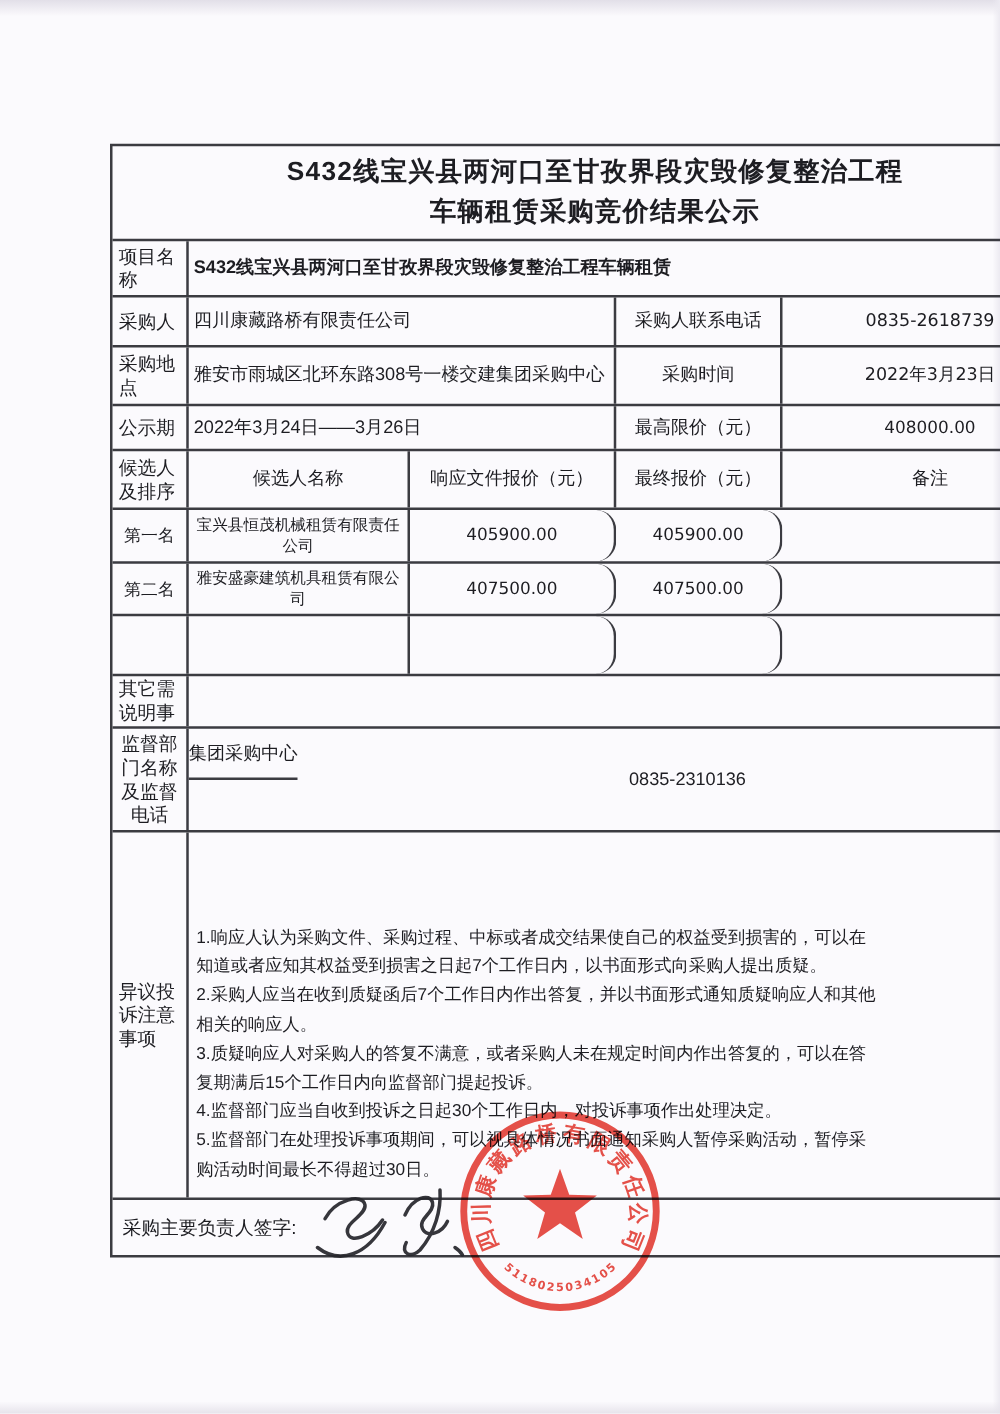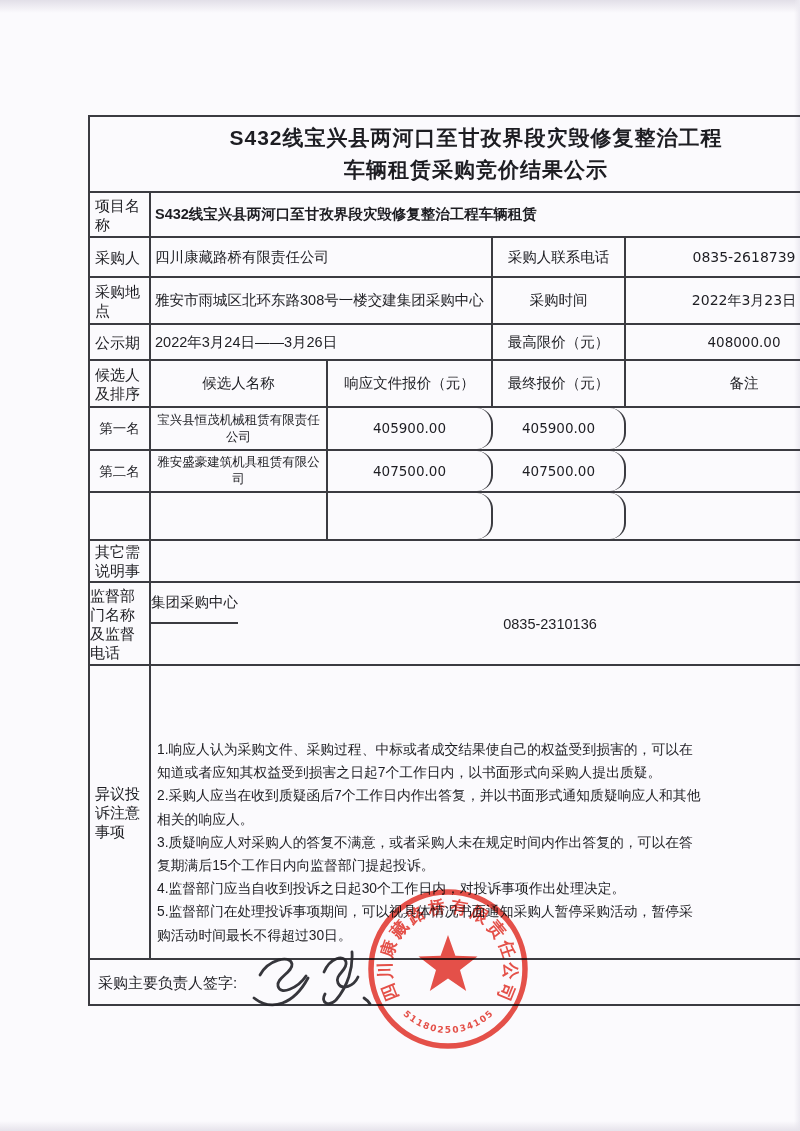--- a/index.html
+++ b/index.html
@@ -41,21 +41,21 @@
   .title-cell{
     justify-content:center;text-align:center;align-items:center;
     font-size:21px;font-weight:bold;line-height:32px;letter-spacing:1px;
     border-right:none;width:100%;
   }
   .val{font-size:14.5px;}
   .num{font-size:13.5px;justify-content:center;text-align:center;font-family:"DejaVu Sans","Liberation Sans",sans-serif;border-radius:16px;}
   .hdr{font-size:14.5px;justify-content:center;text-align:center;}
   .rank{font-size:13.5px;justify-content:center;text-align:center;}
   .cand-name{font-size:12.5px;line-height:17px;justify-content:center;text-align:center;}
-  .sup-label{text-align:left;justify-content:center;padding:2px 0;}
+  .sup-label{text-align:center;justify-content:center;padding:2px 0;}
   .sup-right{display:flex;flex-direction:row;flex:1 1 auto;}
   .sup-sub{box-sizing:border-box;display:flex;align-items:center;justify-content:center;
     text-align:center;font-size:14.5px;}
   .sup-sub.first{height:41px;border-bottom:2px solid #3b3b41;}
   .sup-sub.second{flex:1 1 auto;}
 
   .complaint-cell{
     display:block;padding:72px 14px 0 6px;align-items:flex-start;
   }
   .cl{white-space:nowrap;font-size:13.8px;line-height:23.2px;letter-spacing:0px;}

